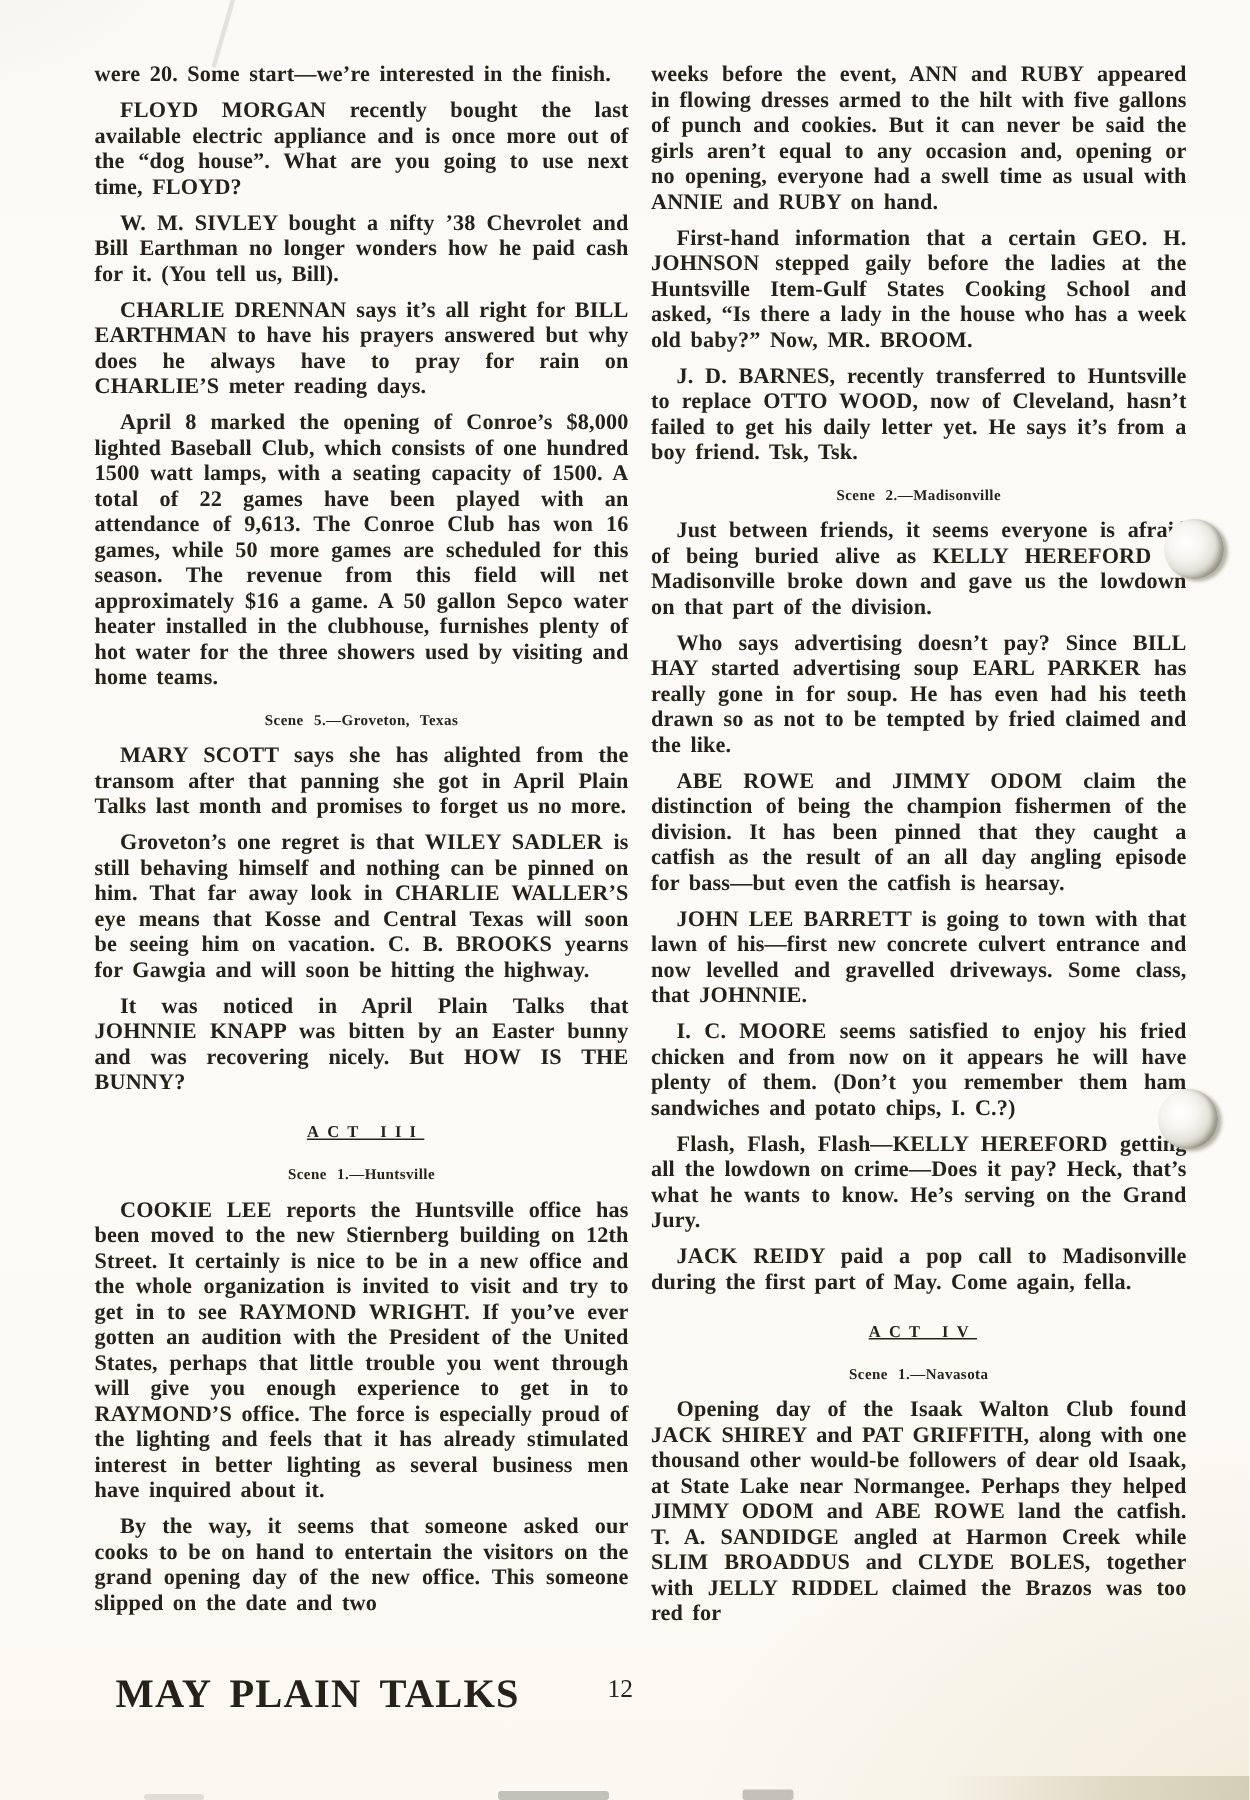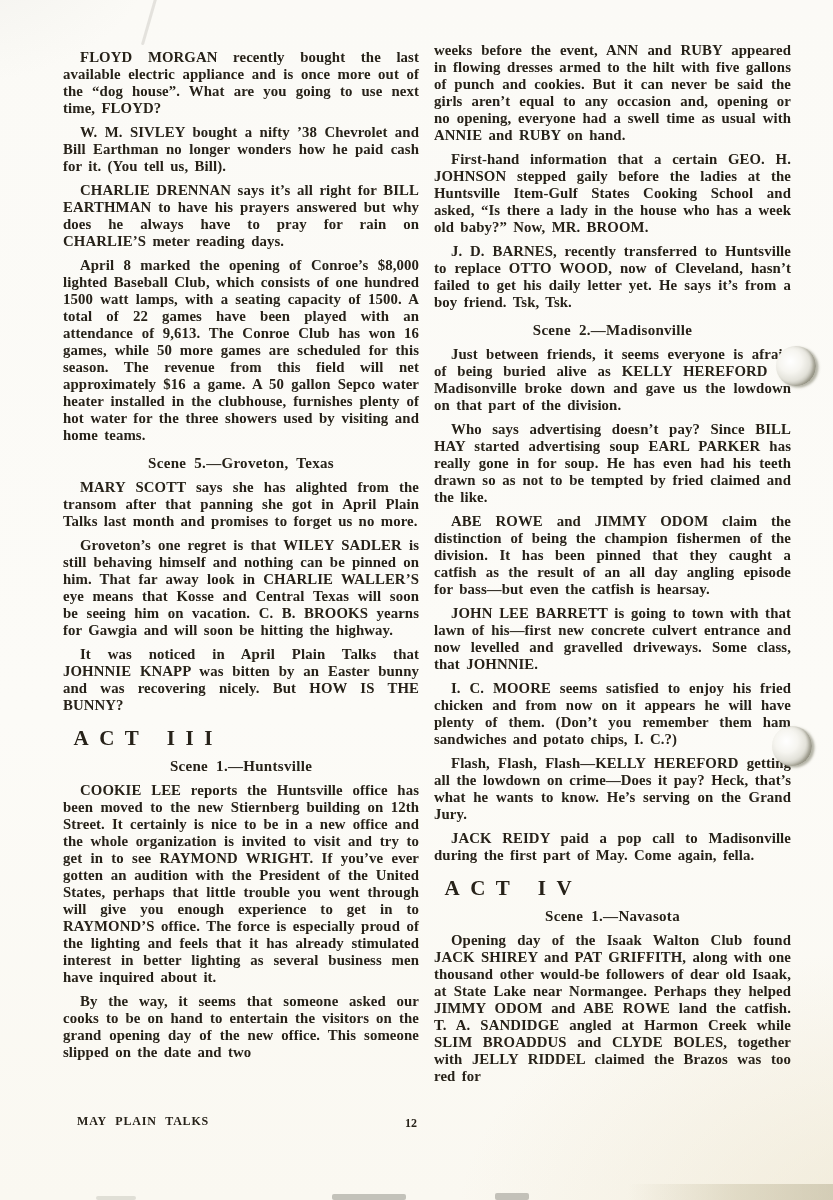--- a/index.html
+++ b/index.html
@@ -46,59 +46,60 @@
     line-height: 17px;
     text-align: justify;
     text-justify: inter-word;
     word-spacing: 2.5px;
     letter-spacing: 0.1px;
   }
   .column:last-child { width: 357px; }
   .para { text-indent: 17px; margin-top: 7px; }
   .para.no-indent { text-indent: 0; margin-top: 0; }
   .scene-heading {
-    font-size: 15px;
+    font-size: 10px;
     font-weight: 700;
     text-align: center;
     text-indent: 0;
     margin: 11px 0 3px 0;
     letter-spacing: 0.3px;
     word-spacing: 4px;
   }
   .act-heading {
-    font-size: 21px;
+    font-size: 11px;
     font-weight: 700;
-    text-align: left;
+    text-align: center;
     text-indent: 0;
     margin: 16px 0 0 0;
     letter-spacing: 0.5em;
     word-spacing: 0.1em;
     padding-left: 0.5em; 
+    text-decoration: underline;
   }
   .footer {
     position: absolute;
     left: 0; top: 1112px;
     width: 833px;
     height: 34px;
     color: var(--ink);
   }
   .footer-title {
     position: absolute;
     left: 77px; top: 2px;
-    font-size: 12px;
+    font-size: 27px;
     font-weight: 700;
     letter-spacing: 0.8px;
     word-spacing: 5px;
     white-space: nowrap;
   }
   .footer-page-number {
     position: absolute;
     left: 405px; top: 4px;
-    font-size: 12px;
-    font-weight: 700;
+    font-size: 17px;
+    font-weight: 400;
   }
   
   .binder-post {
     position: absolute;
     width: 40px; height: 40px;
     border-radius: 50%;
     background: radial-gradient(circle at 36% 38%,
       #ffffff 0%, #f6f5f0 32%, #e3e2da 55%, #b9b8ac 74%, #84836f 90%, #6e6d5c 100%);
     box-shadow: 2.5px 1.5px 2.5px rgba(92,90,66,0.45), inset -3px -1px 3px rgba(86,84,62,0.35);
   }
@@ -116,20 +117,21 @@
   .edge-fragment.frag-4 { left: 96px; top: 1196px; width: 40px; height: 4px; background: #b9b8b0; opacity: 0.4; }
 </style>
 </head>
 <body>
 
 <div class="page">
   <div class="scan-streak"></div>
 
   <div class="columns">
     <div class="column">
+        <p class="para no-indent">were 20. Some start—we’re interested in the finish.</p>
         <p class="para">FLOYD MORGAN recently bought the last available electric appliance and is once more out of the “dog house”. What are you going to use next time, FLOYD?</p>
         <p class="para">W. M. SIVLEY bought a nifty ’38 Chevrolet and Bill Earthman no longer wonders how he paid cash for it. (You tell us, Bill).</p>
         <p class="para">CHARLIE DRENNAN says it’s all right for BILL EARTHMAN to have his prayers answered but why does he always have to pray for rain on CHARLIE’S meter reading days.</p>
         <p class="para">April 8 marked the opening of Conroe’s $8,000 lighted Baseball Club, which consists of one hundred 1500 watt lamps, with a seating capacity of 1500. A total of 22 games have been played with an attendance of 9,613. The Conroe Club has won 16 games, while 50 more games are scheduled for this season. The revenue from this field will net approximately $16 a game. A 50 gallon Sepco water heater installed in the clubhouse, furnishes plenty of hot water for the three showers used by visiting and home teams.</p>
         <h3 class="scene-heading">Scene 5.—Groveton, Texas</h3>
         <p class="para">MARY SCOTT says she has alighted from the transom after that panning she got in April Plain Talks last month and promises to forget us no more.</p>
         <p class="para">Groveton’s one regret is that WILEY SADLER is still behaving himself and nothing can be pinned on him. That far away look in CHARLIE WALLER’S eye means that Kosse and Central Texas will soon be seeing him on vacation. C. B. BROOKS yearns for Gawgia and will soon be hitting the highway.</p>
         <p class="para">It was noticed in April Plain Talks that JOHNNIE KNAPP was bitten by an Easter bunny and was recovering nicely. But HOW IS THE BUNNY?</p>
         <h2 class="act-heading">ACT III</h2>
         <h3 class="scene-heading">Scene 1.—Huntsville</h3>

